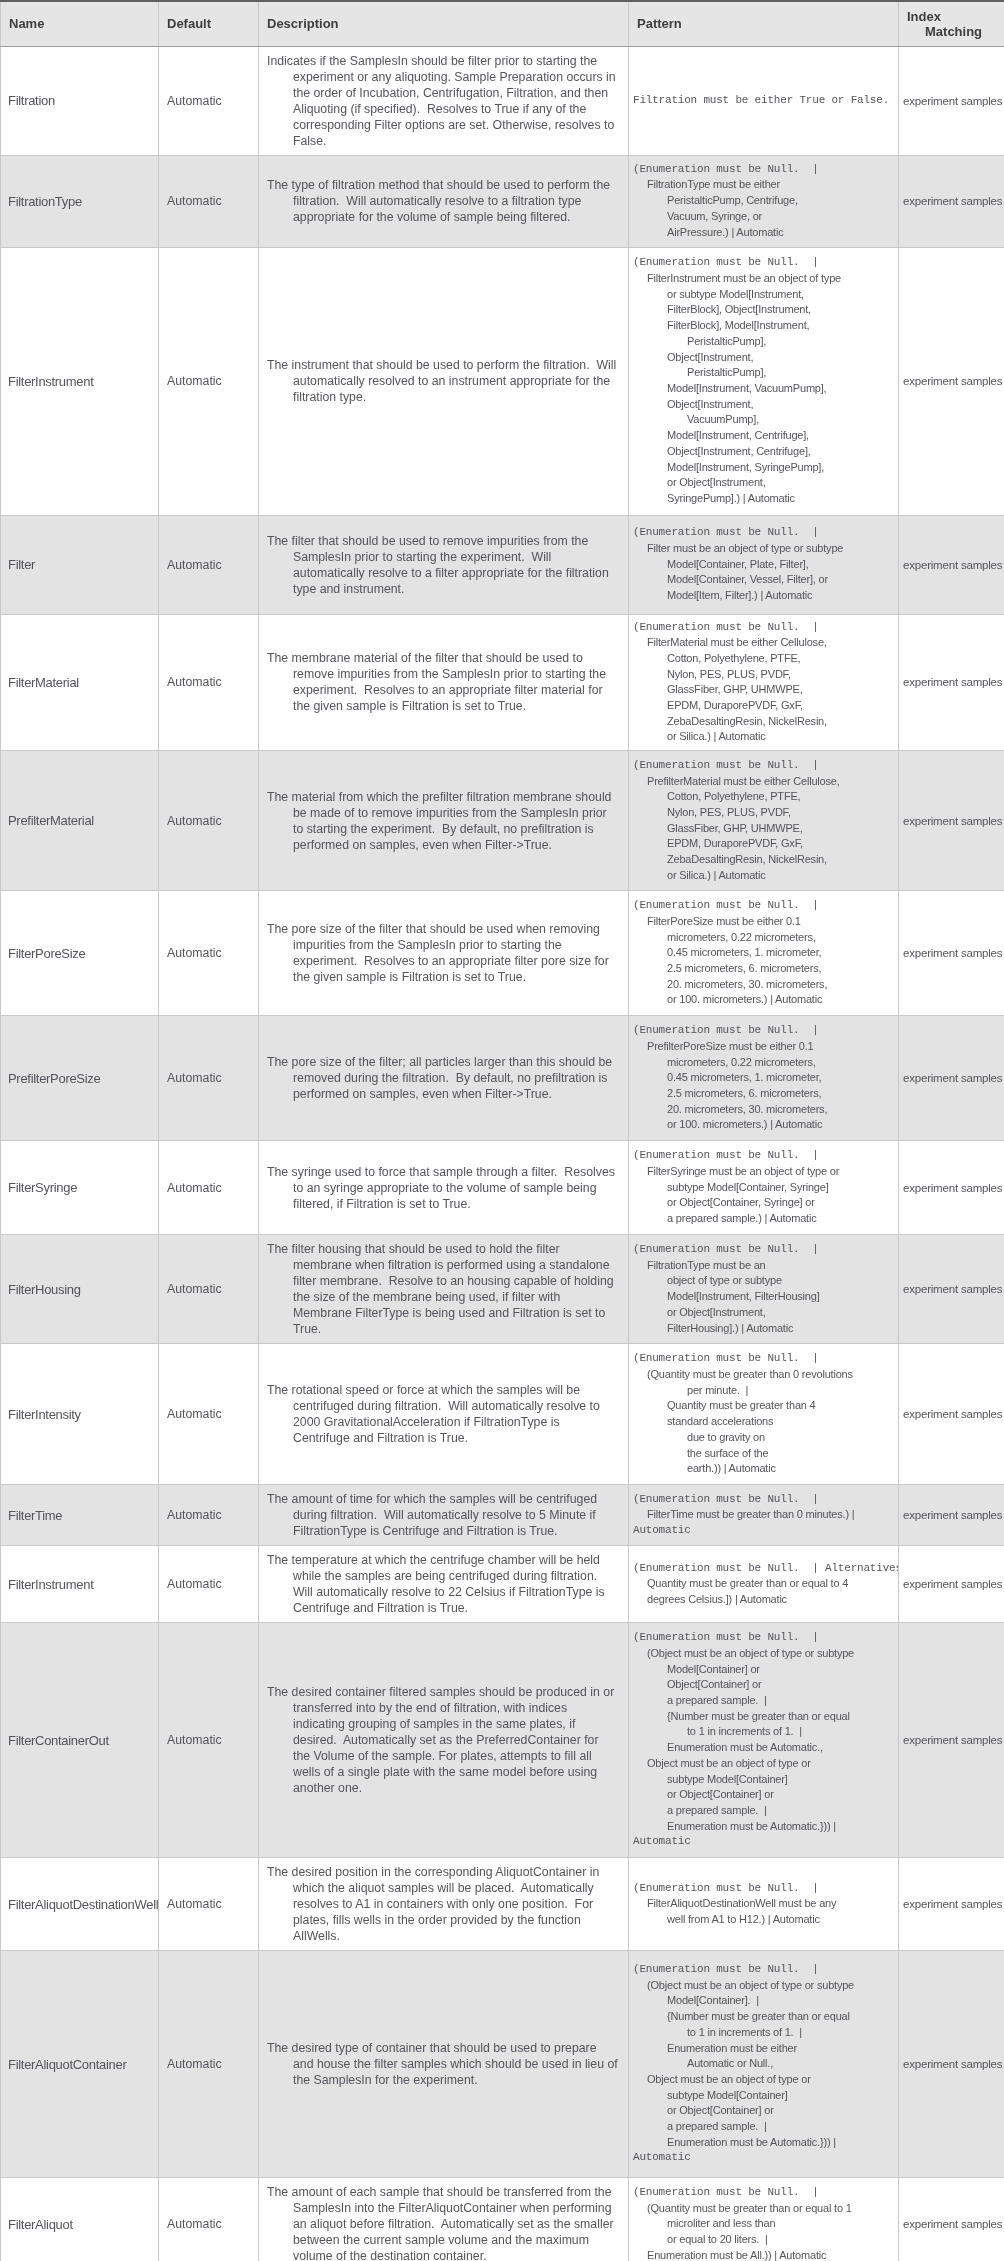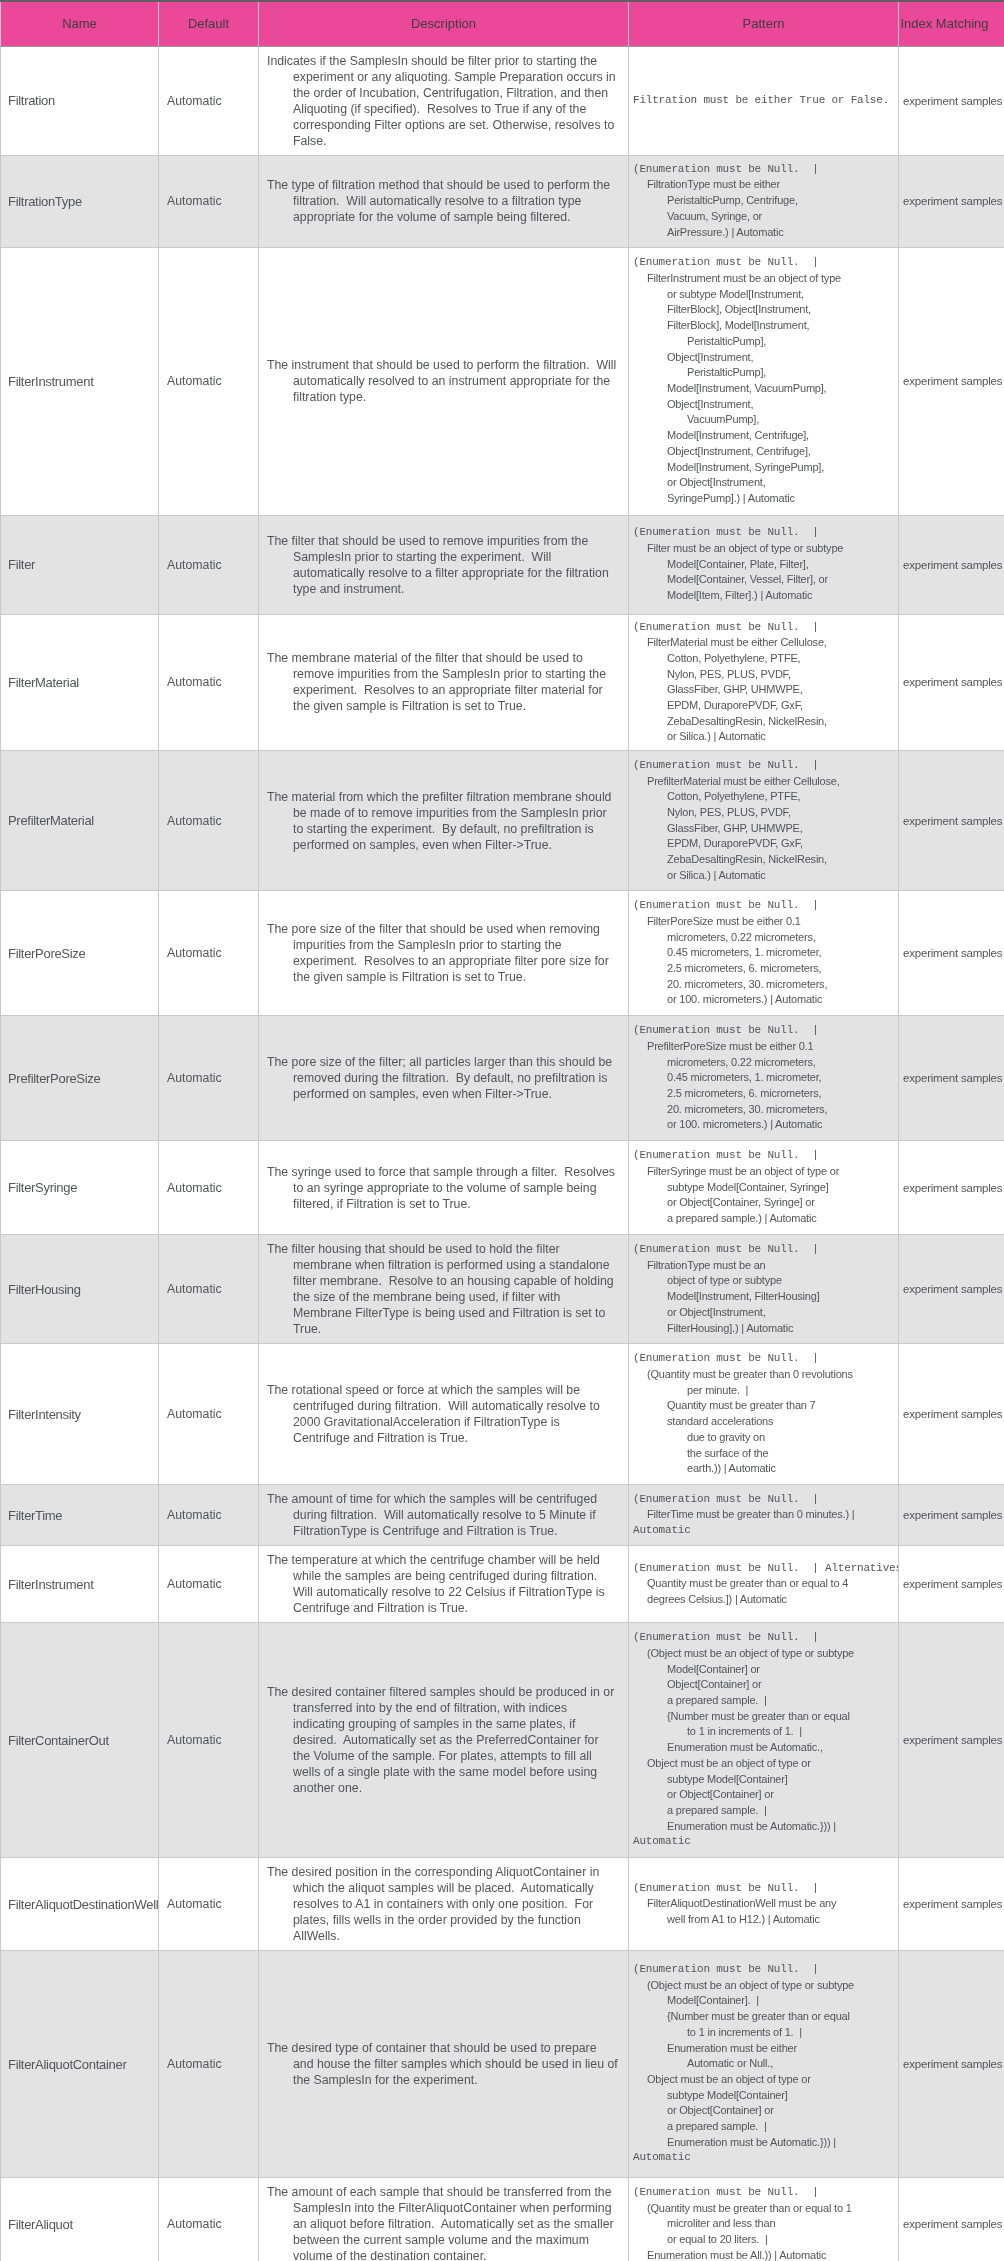--- a/index.html
+++ b/index.html
@@ -2,23 +2,23 @@
 <html><head>
 <meta charset="utf-8">
 <style>
   html,body{margin:0;padding:0;background:#ffffff;}
   body{font-family:"Liberation Sans","DejaVu Sans",sans-serif;}
   #page{width:1004px;}
   table{border-collapse:collapse;width:1004px;table-layout:fixed;
         border-top:2px solid #5f5f5f;border-bottom:2px solid #5f5f5f;
         border-left:1px solid #b7b7b7;border-right:1px solid #b7b7b7;}
   th,td{border:1px solid #c9c9c9;vertical-align:middle;box-sizing:border-box;}
-  thead th{background:#ec4899;color:#3e3e3e;font-size:13px;font-weight:normal;
-           text-align:center;padding:6px 8px;height:45px;border-bottom:1px solid #9c9c9c;}
-  thead .h-index{padding-left:12px;text-indent:-18px;}
+  thead th{background:#e5e5e5;color:#3e3e3e;font-size:13px;font-weight:bold;
+           text-align:left;padding:6px 8px;height:45px;border-bottom:1px solid #9c9c9c;}
+  thead .h-index{padding-left:26px;text-indent:-18px;}
   tbody td{color:#54555a;}
   tbody tr{background:#ffffff;}
   tbody tr:nth-child(even){background:#e3e3e3;}
   .c-name{font-size:13px;letter-spacing:-0.3px;white-space:nowrap;padding:6px 7px;}
   .c-default{font-size:12.3px;padding:6px 8px;}
   .c-desc{font-size:12.3px;line-height:16px;padding:6px 10px 6px 34px;
           text-indent:-26px;white-space:pre-wrap;}
   .c-pattern{font-size:11px;line-height:15.7px;letter-spacing:-0.2px;padding:5px 4px;overflow:hidden;}
   .c-pattern .pl{white-space:pre;}
   .i0{padding-left:0;font-family:Liberation Mono, monospace;}
@@ -198,21 +198,21 @@
     <td class="c-index">experiment samples</td>
   </tr>
         <tr style="height: 141px;">
     <td class="c-name">FilterIntensity</td>
     <td class="c-default">Automatic</td>
     <td class="c-desc">The rotational speed or force at which the samples will be centrifuged during filtration.  Will automatically resolve to 2000 GravitationalAcceleration if FiltrationType is Centrifuge and Filtration is True.</td>
     <td class="c-pattern">
             <div class="pl i0">(Enumeration must be Null.  |</div>
             <div class="pl i1">(Quantity must be greater than 0 revolutions</div>
             <div class="pl i3">per minute.  |</div>
-            <div class="pl i2">Quantity must be greater than 7</div>
+            <div class="pl i2">Quantity must be greater than 4</div>
             <div class="pl i2">standard accelerations</div>
             <div class="pl i3">due to gravity on</div>
             <div class="pl i3">the surface of the</div>
             <div class="pl i3">earth.)) | Automatic</div>
           </td>
     <td class="c-index">experiment samples</td>
   </tr>
         <tr style="height: 60px;">
     <td class="c-name">FilterTime</td>
     <td class="c-default">Automatic</td>

